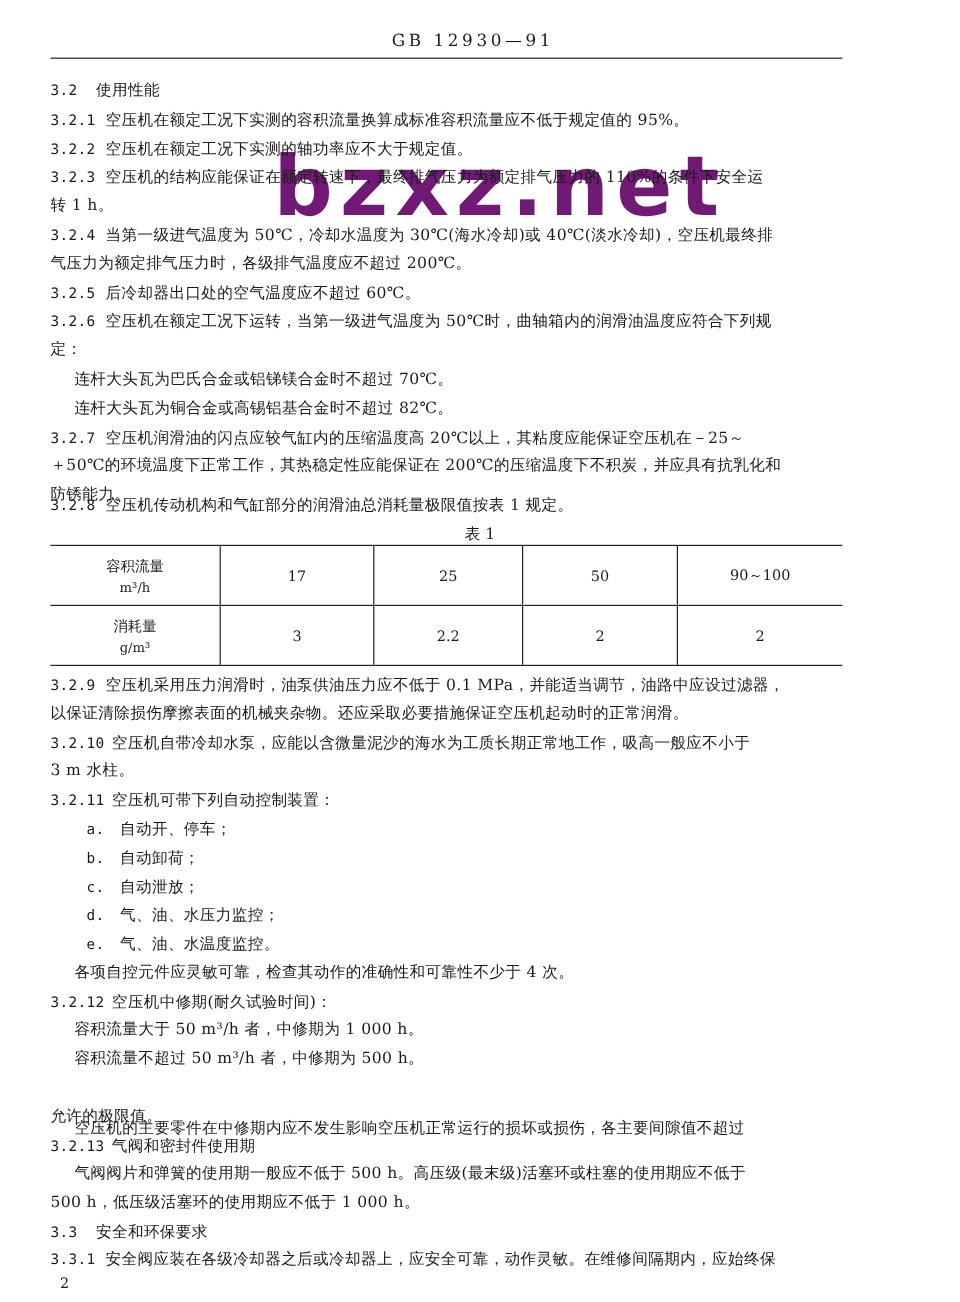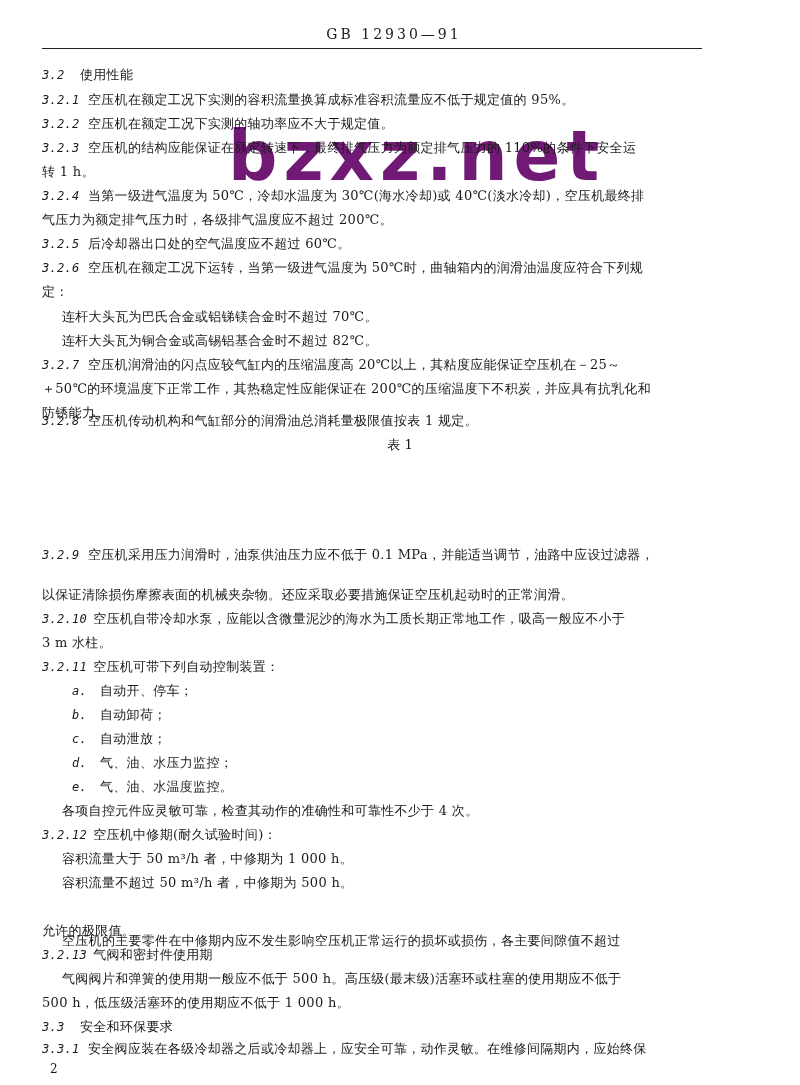--- a/index.html
+++ b/index.html
@@ -60,21 +60,20 @@
       letter-spacing: 0.3px;
     }
     .line.indent { left: 62px; }
     .line.item { left: 72px; }
     .num {
       display: inline-block;
       min-width: 40px;
       margin-right: 6px;
       font-family: "DejaVu Sans Mono", "Liberation Mono", monospace;
       font-size: 12px;
-      font-style: italic;
     }
     .num.short { min-width: 32px; }
     .num.letter { min-width: 22px; }
     .table-caption {
       position: absolute;
       left: 0; right: 0;
       top: 436px;
       text-align: center;
       font-size: 13px;
       z-index: 2;
@@ -160,22 +159,46 @@
   <div class="line" style="top:380px">＋50℃的环境温度下正常工作，其热稳定性应能保证在 200℃的压缩温度下不积炭，并应具有抗乳化和</div>
   <div class="line" style="top:404px">防锈能力。</div>
 
   <div class="line" style="top:413px; top:412px"></div>
 
   <div class="line" style="top:412px">
     <span class="num">3.2.8</span><span>空压机传动机构和气缸部分的润滑油总消耗量极限值按表 1 规定。</span>
   </div>
 
   <div class="table-caption">表 1</div>
-
-  <div class="line" style="top:546px">
+  <table class="spec">
+    <tbody>
+        <tr>
+      <td>
+        <span class="head-label">容积流量</span>
+        <span class="head-unit">m³/h</span>
+      </td>
+      <td class="c1">17</td>
+      <td class="c2">25</td>
+      <td class="c3">50</td>
+      <td>90～100</td>
+    </tr>
+    <tr>
+      <td>
+        <span class="head-label">消耗量</span>
+        <span class="head-unit">g/m³</span>
+      </td>
+      <td class="c1">3</td>
+      <td class="c2">2.2</td>
+      <td class="c3">2</td>
+      <td>2</td>
+    </tr>
+  </tbody>
+    </table>
+
+  <div class="line" style="top:562px">
     <span class="num">3.2.9</span><span>空压机采用压力润滑时，油泵供油压力应不低于 0.1 MPa，并能适当调节，油路中应设过滤器，</span>
   </div>
   <div class="line" style="top:586px">以保证清除损伤摩擦表面的机械夹杂物。还应采取必要措施保证空压机起动时的正常润滑。</div>
 
   <div class="line" style="top:610px">
     <span class="num">3.2.10</span><span>空压机自带冷却水泵，应能以含微量泥沙的海水为工质长期正常地工作，吸高一般应不小于</span>
   </div>
   <div class="line" style="top:634px">3 m 水柱。</div>
 
   <div class="line" style="top:658px">

